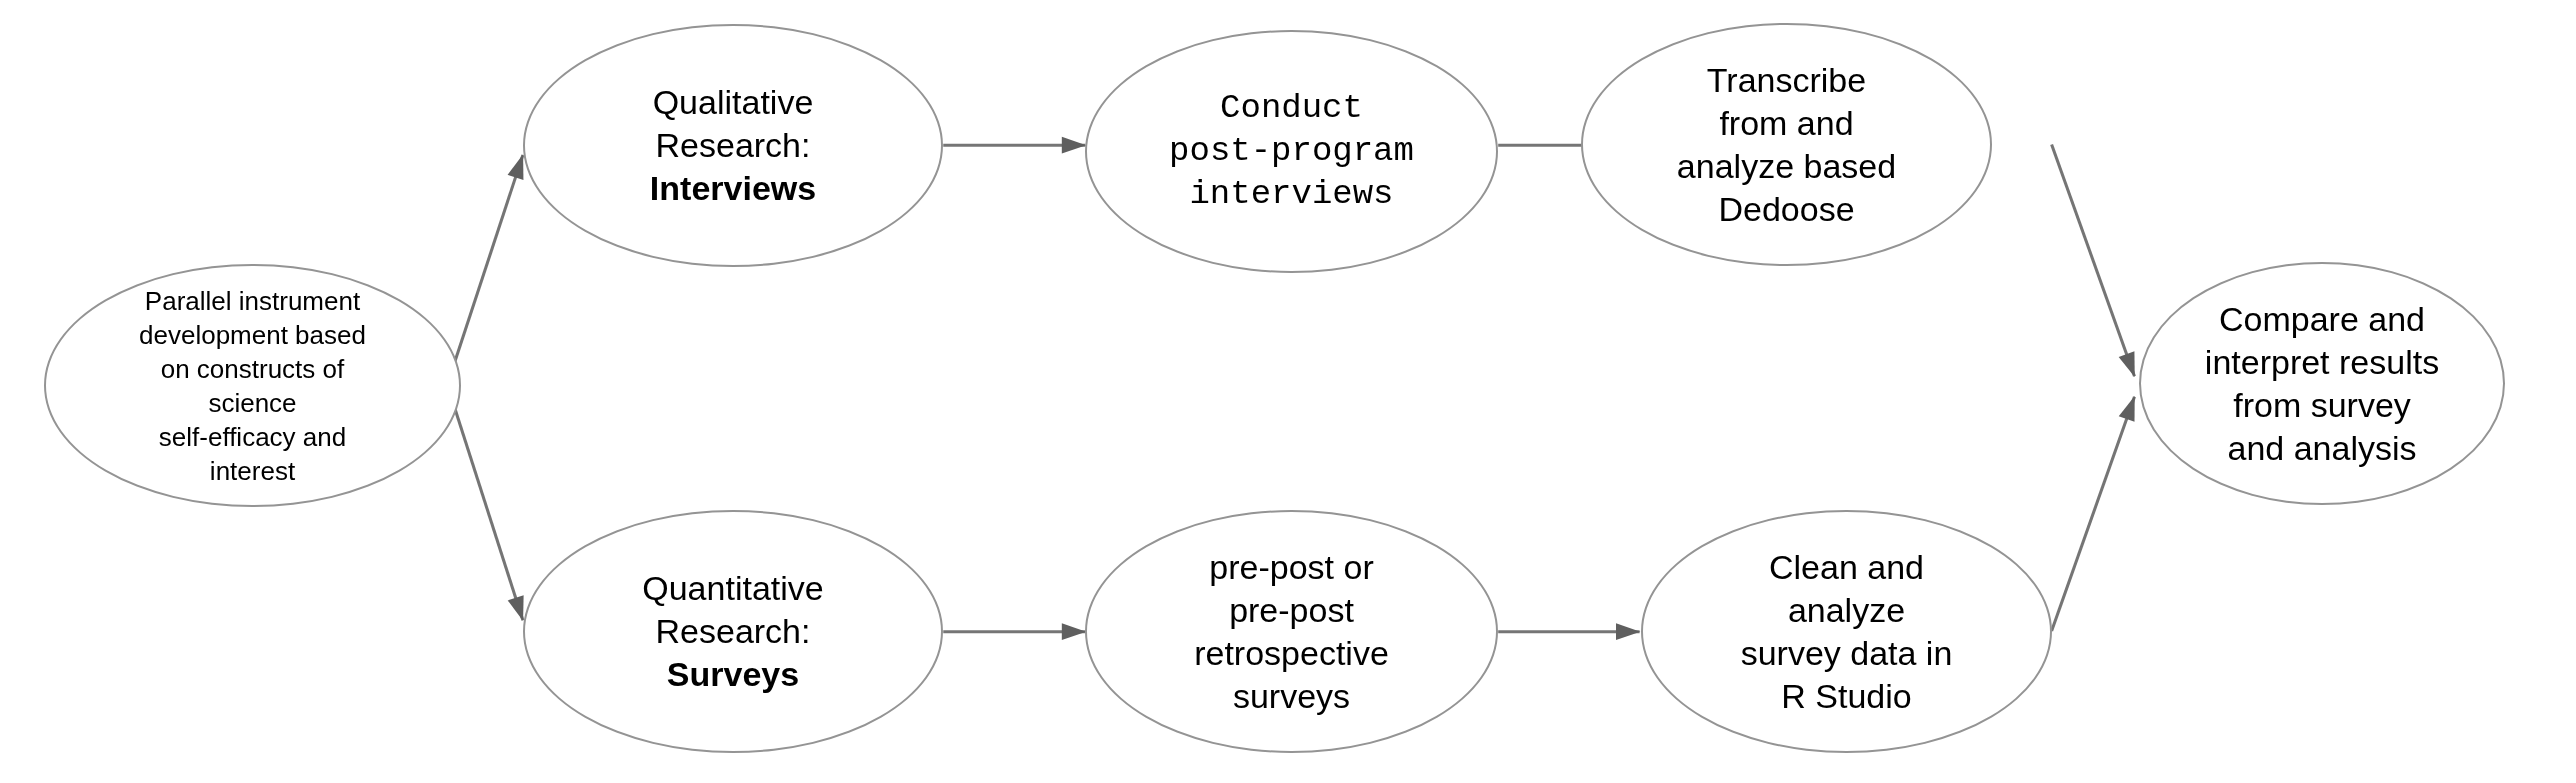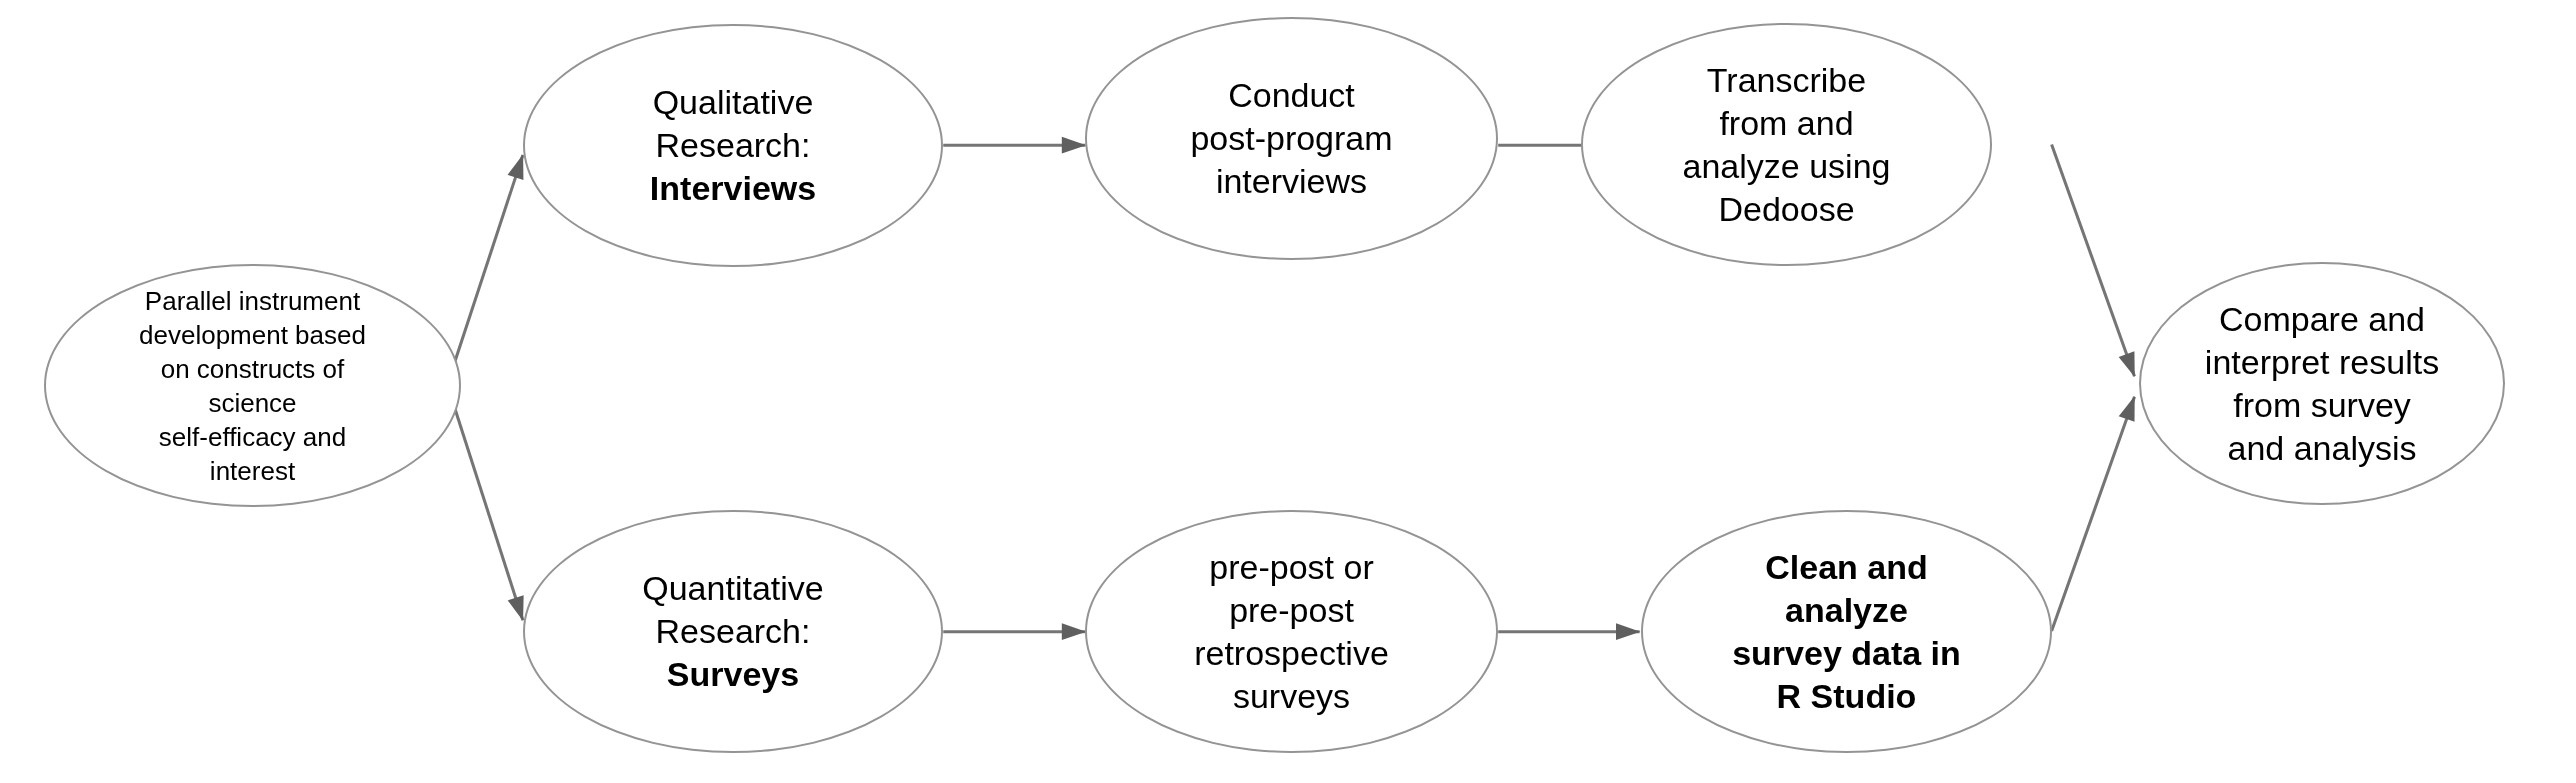--- a/index.html
+++ b/index.html
@@ -22,25 +22,25 @@
     text-align:center;
     color:#000000;
   }
   .node .ln{font-size:34px;line-height:43px;white-space:nowrap;}
   .node.small .ln{font-size:26px;line-height:34px;}
   .ln.bold{font-weight:bold;}
 
   
   .n0{left:44px;  top:264px; width:417px; height:243px;}
   .n1{left:523px; top:24px;  width:420px; height:243px;}
-  .n2{left:1085px;top:17px;  width:413px; height:243px;}
+  .n2{left:1085px;top:30px;  width:413px; height:243px;font-family:Liberation Mono, monospace;}
   .n3{left:1581px;top:23px;  width:411px; height:243px;align-items:center;}
   .n4{left:523px; top:510px; width:420px; height:243px;}
   .n5{left:1085px;top:510px; width:413px; height:243px;}
-  .n6{left:1641px;top:510px; width:411px; height:243px;font-weight:bold;}
+  .n6{left:1641px;top:510px; width:411px; height:243px;}
   .n7{left:2139px;top:262px; width:366px; height:243px;}
 </style>
 </head>
 <body>
 
 <div class="canvas">
 
   <svg class="edges" width="2576" height="783" viewBox="0 0 3387 1030">
     <defs>
       <marker id="arrow" markerUnits="userSpaceOnUse" markerWidth="34" markerHeight="26" refX="32" refY="13" orient="auto">
@@ -76,21 +76,21 @@
 
   <div class="node n2">
     <div class="ln">Conduct</div>
     <div class="ln">post-program</div>
     <div class="ln">interviews</div>
   </div>
 
   <div class="node n3">
     <div class="ln">Transcribe</div>
     <div class="ln">from and</div>
-    <div class="ln">analyze using</div>
+    <div class="ln">analyze based</div>
     <div class="ln">Dedoose</div>
   </div>
 
   <div class="node n4">
     <div class="ln">Quantitative</div>
     <div class="ln">Research:</div>
     <div class="ln bold">Surveys</div>
   </div>
 
   <div class="node n5">

